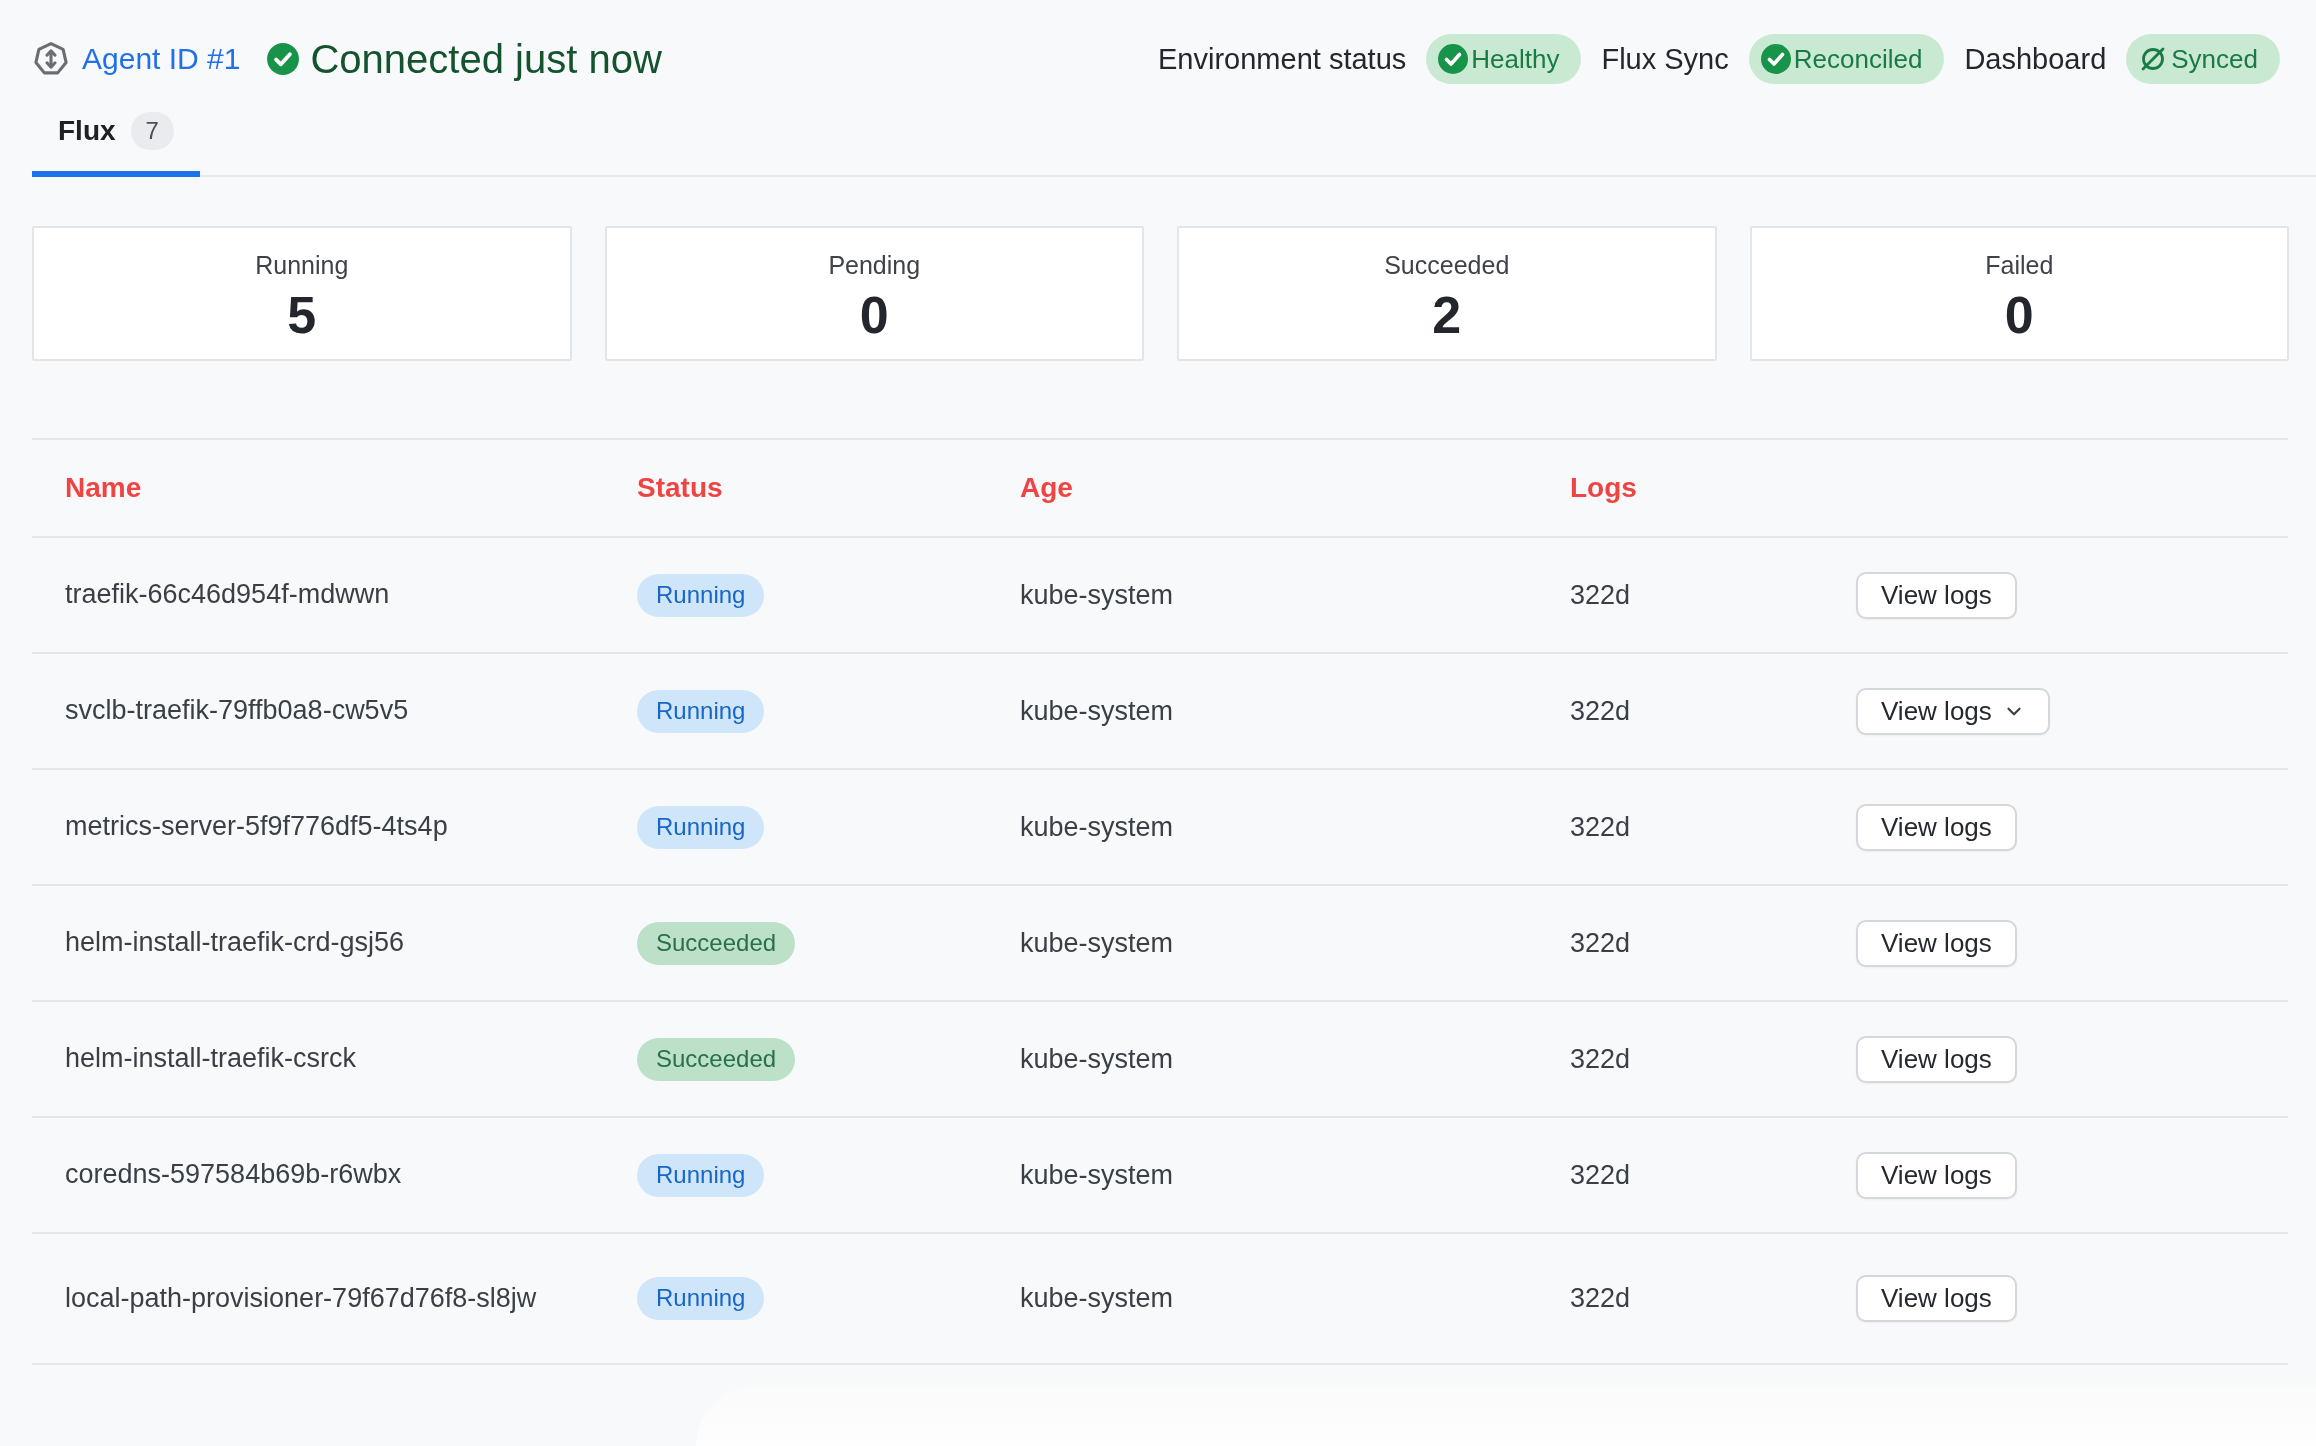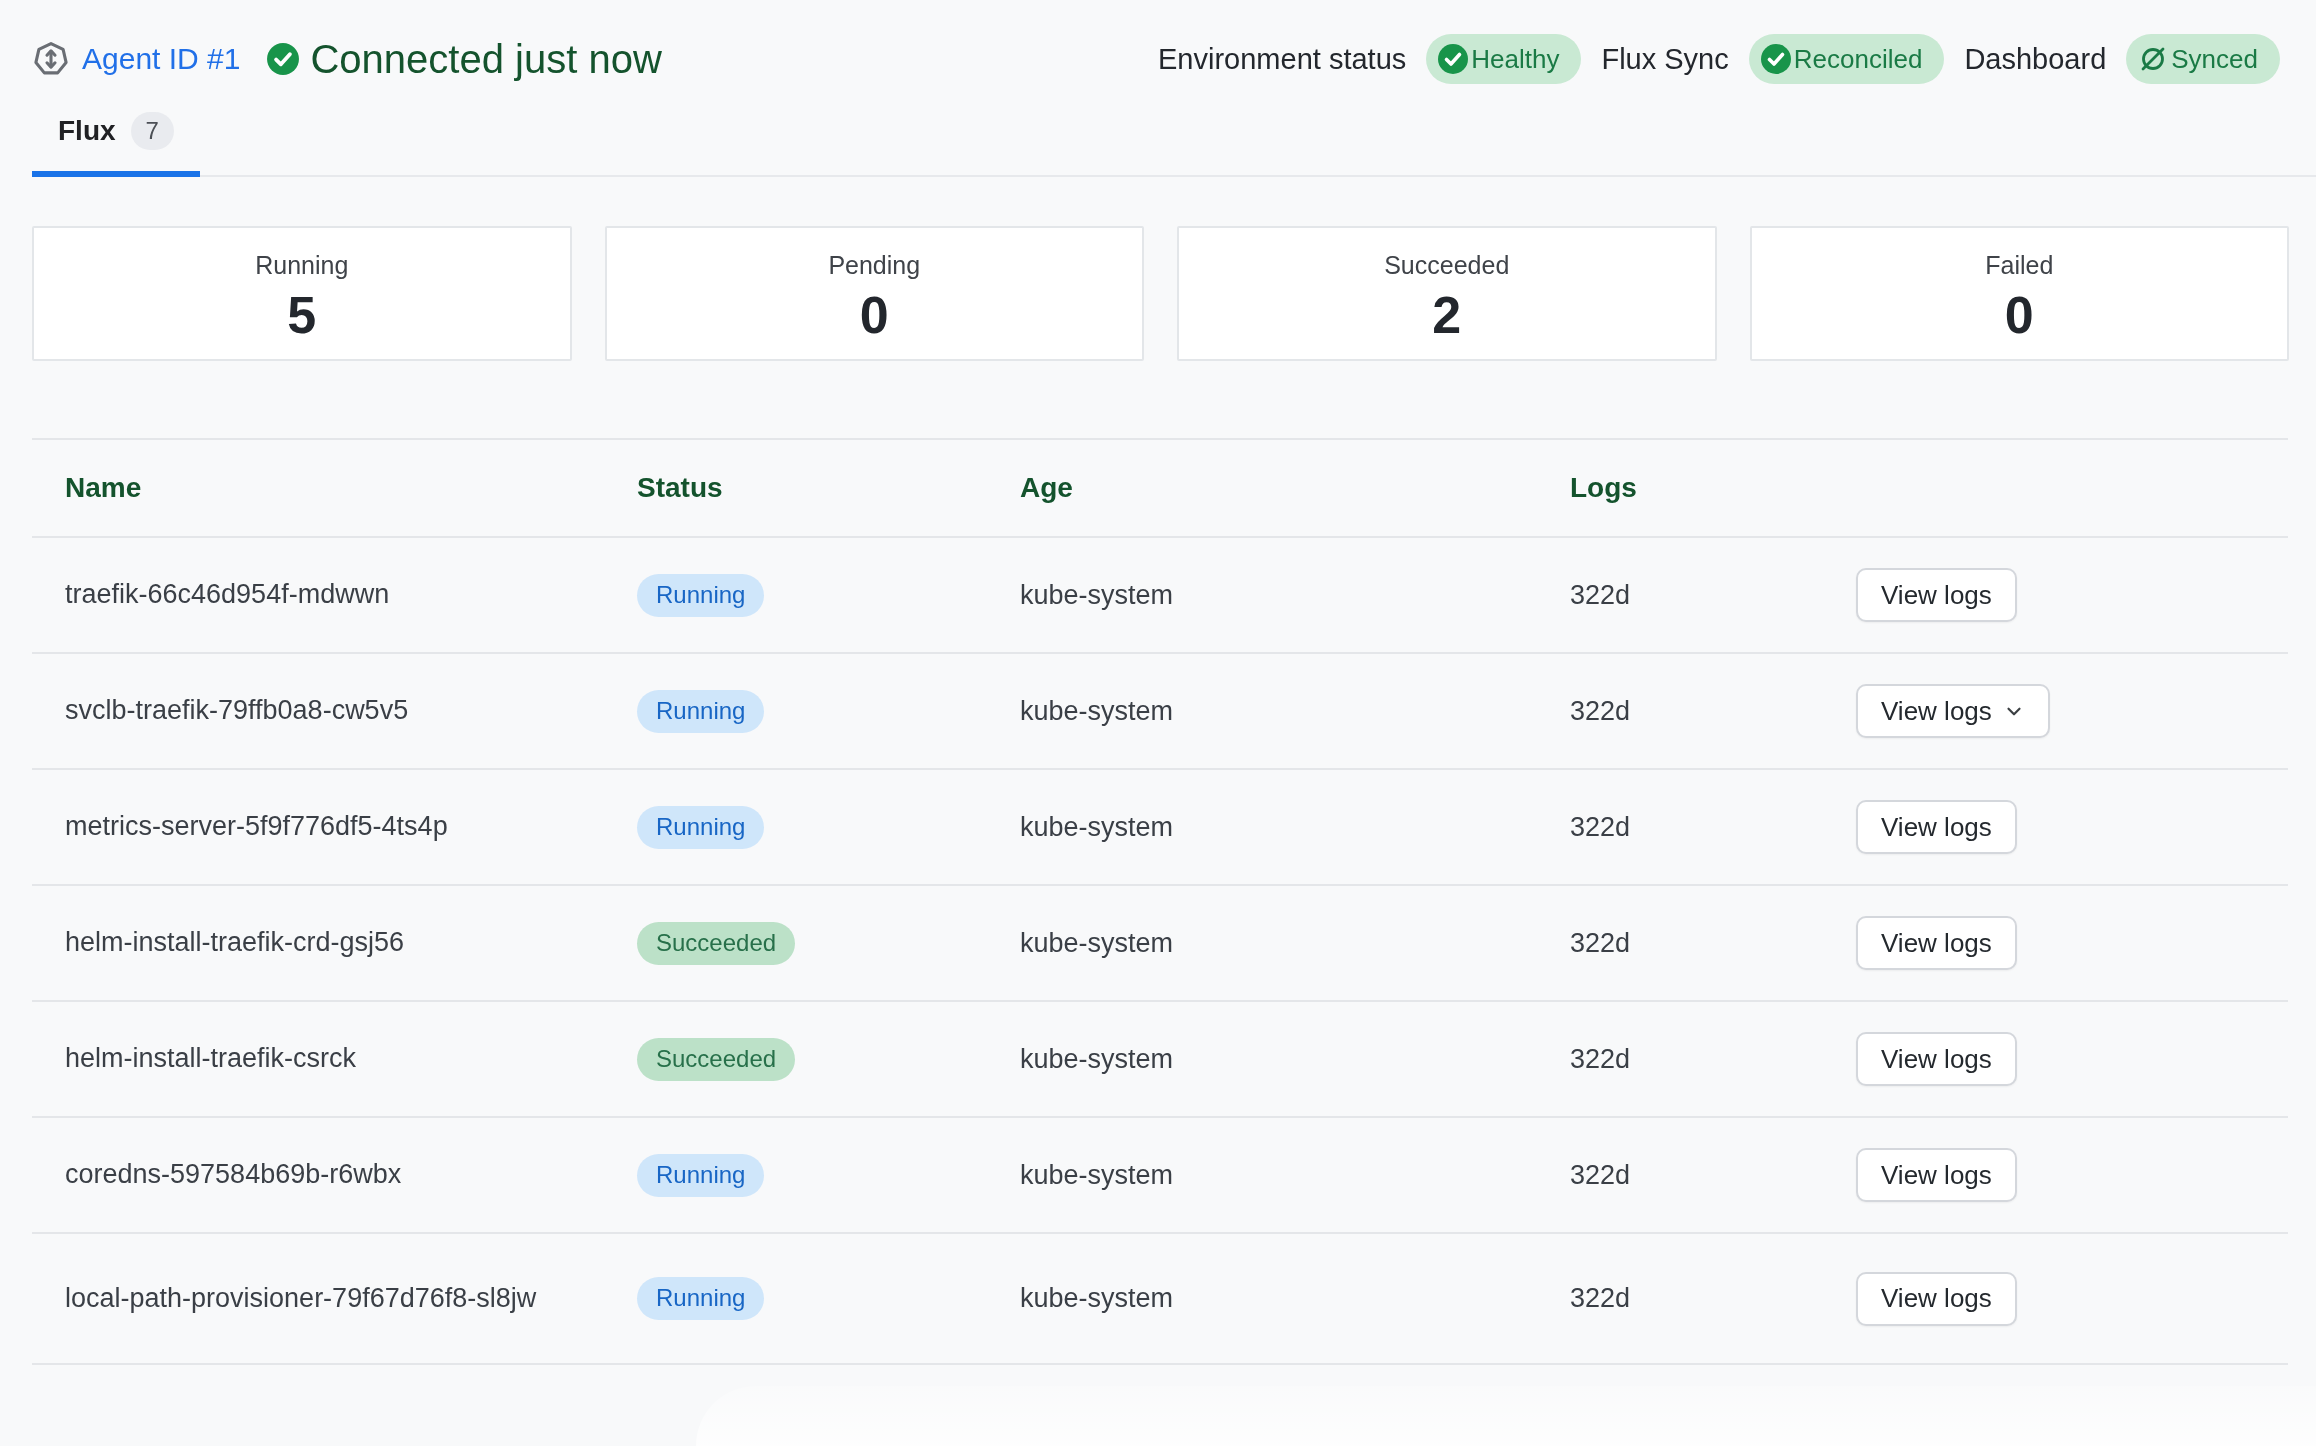--- a/index.html
+++ b/index.html
@@ -71,33 +71,33 @@
     margin:77px 28px 0 32px;
     border-top:2px solid #e4e6e9;
   }
   .trow {
     display:grid;
     grid-template-columns:572px 383px 550px 286px 1fr;
     align-items:center;
     padding-left:33px;
     border-bottom:2px solid #e4e6e9;
   }
-  .trow.thead { height:98px; font-weight:bold; font-size:28px; color:#14532d; }
+  .trow.thead { height:98px; font-weight:bold; font-size:28px; color:#ef4444; }
   .trow.tdata { min-height:116px; font-size:27px; color:#3a3f46; }
   .trow.tdata:last-child { min-height:131px; }
   .cell-name { max-width:500px; line-height:1.4; padding:20px 0; }
   .badge {
     display:inline-block; font-size:24px; line-height:1;
     padding:9px 19px 10px; border-radius:22px;
   }
   .badge[data-variant="running"]   { background:#cfe6fa; color:#1866c5; }
   .badge[data-variant="succeeded"] { background:#bce1c8; color:#27704a; }
   .logs-btn {
     display:inline-flex; align-items:center; gap:11px;
-    height:54px; padding:0 23px;
+    height:47px; padding:0 23px;
     background:#ffffff; border:2px solid #d4d7dc; border-radius:10px;
     font-size:26px; color:#24292e; cursor:pointer;
     box-shadow:0 1px 2px rgba(0,0,0,0.05);
     font-family:inherit;
   }
   .logs-btn svg { width:22px; height:22px; }
 
   
   .bottom-sheen {
     position:absolute; right:0; bottom:0;

